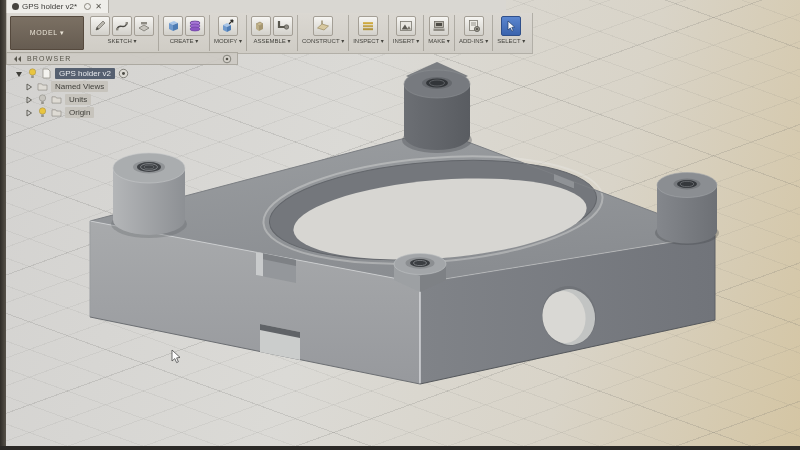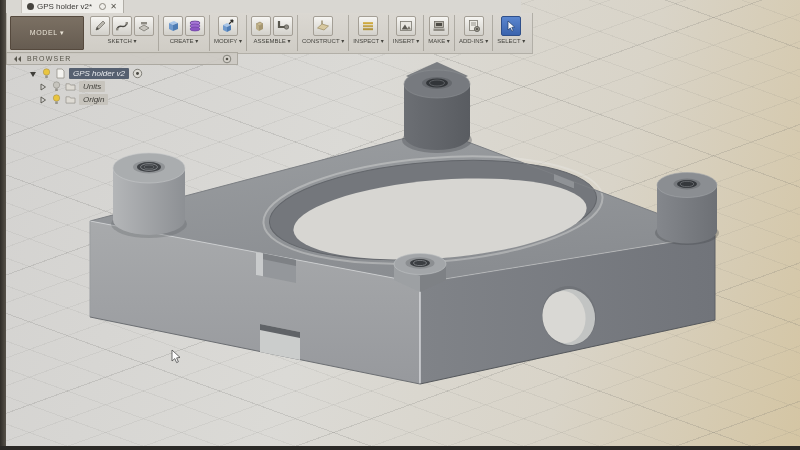--- a/index.html
+++ b/index.html
@@ -15,21 +15,21 @@
       repeating-linear-gradient(160deg, rgba(110,110,106,0.09) 0 1px, transparent 1px 26px),
       linear-gradient(105deg,#d3d2d0 0%,#dbdad6 42%,#d9d4c8 72%,#d4c5a3 100%);}
   .photo-overlay{position:absolute;inset:0;pointer-events:none;
     background:radial-gradient(120% 130% at 55% 42%, rgba(0,0,0,0) 62%, rgba(62,52,32,0.12) 100%);}
   .edge-left{position:absolute;left:0;top:0;bottom:0;width:6px;
     background:linear-gradient(90deg,#2f2c27,#57524a);z-index:60;}
   .edge-bottom{position:absolute;left:0;right:0;bottom:0;height:4px;background:#2b2926;z-index:60;}
 
   
   .tabstrip{position:absolute;left:6px;top:0;width:500px;height:13px;
-    background:#d9d7d2;border-bottom:5px solid #6d28d9;z-index:40;display:flex;padding-left:15px;}
+    background:#d9d7d2;border-bottom:5px solid #6d28d9;z-index:40;display:flex;}
   .tab{display:flex;align-items:center;gap:3px;padding:0 5px;height:13px;
     background:#efeeea;border-right:1px solid #b0ada6;border-left:1px solid #c7c4bd;}
   .app-badge{width:7px;height:7px;border-radius:50%;background:#46443f;flex:0 0 auto;}
   .tab-title{font-size:8px;color:#3a3936;white-space:nowrap;}
   .tab-dot{width:5px;height:5px;border-radius:50%;border:1px solid #8a877f;margin-left:4px;}
   .tab-close{font-size:8px;color:#55534c;line-height:1;padding:0 1px;cursor:default;}
 
   
   .toolbar{position:absolute;left:6px;top:13px;height:36px;z-index:40;display:flex;align-items:stretch;
     background:linear-gradient(#dbd8d2,#cfccc5);border:1px solid #b2afa7;border-top:none;padding:2px 3px;}
@@ -43,21 +43,21 @@
   .tile{width:20px;height:20px;border:1px solid #a49f96;border-radius:2px;box-sizing:border-box;
     background:linear-gradient(#f6f5f2,#d2d0ca);display:flex;align-items:center;justify-content:center;}
   .tile.sel{background:linear-gradient(#5b86cf,#3a63ad);border-color:#2f4f8a;}
   .glabel{font-size:6px;color:#45443f;white-space:nowrap;margin-top:1px;}
 
   
   .browser-header{position:absolute;left:6px;top:52px;width:232px;height:13px;z-index:40;
     display:flex;align-items:center;gap:4px;padding:0 5px;box-sizing:border-box;
     background:rgba(205,202,195,.92);border:1px solid rgba(150,146,137,.6);}
   .browser-title{font-size:7px;letter-spacing:1.2px;color:#565449;flex:1;}
-  .tree{position:absolute;left:20px;top:67px;z-index:40;font-size:8px;color:#403f3a;font-style:italic;}
+  .tree{position:absolute;left:6px;top:67px;z-index:40;font-size:8px;color:#403f3a;}
   .trow{display:flex;align-items:center;gap:3px;height:13px;}
   .pill{background:rgba(197,194,187,.92);padding:0 4px;border-radius:1px;line-height:11px;white-space:nowrap;}
   .pill.sel{background:#566070;color:#e9ebee;}
   .ticon{display:inline-flex;width:11px;height:11px;align-items:center;justify-content:center;flex:0 0 auto;}
   .sp{display:inline-block;flex:0 0 auto;}
 
   svg{display:block;}
   .viewport-svg{position:absolute;inset:0;z-index:10;}
 </style>
 </head>
@@ -386,20 +386,34 @@
     </span>
     <span class="pill sel">GPS holder v2</span>
     <span class="ticon">
       <svg width="11" height="11" viewBox="0 0 12 12">
           <circle cx="6" cy="6" r="4.6" fill="#dcdad4" stroke="#6f6d66" stroke-width="0.9"></circle>
           <circle cx="6" cy="6" r="1.6" fill="#4a4943"></circle>
         </svg>
     </span>
   </div>
 
+  <div class="trow">
+    <span class="sp" style="width:14px"></span>
+    <span class="ticon">
+      <svg width="8" height="8" viewBox="0 0 8 8">
+          <polygon points="2,1 6.5,4 2,7" fill="none" stroke="#55534c" stroke-width="0.9"></polygon>
+        </svg>
+    </span>
+    <span class="ticon">
+      <svg width="11" height="9" viewBox="0 0 12 10">
+          <path d="M1 2 h4 l1 1.4 h5 v5.6 h-10 z" fill="#dedbd4" stroke="#8b887f" stroke-width="0.7"></path>
+        </svg>
+    </span>
+    <span class="pill">Named Views</span>
+  </div>
 
 
   <div class="trow">
     <span class="sp" style="width:14px"></span>
     <span class="ticon">
       <svg width="8" height="8" viewBox="0 0 8 8">
           <polygon points="2,1 6.5,4 2,7" fill="none" stroke="#55534c" stroke-width="0.9"></polygon>
         </svg>
     </span>
     <span class="ticon">

